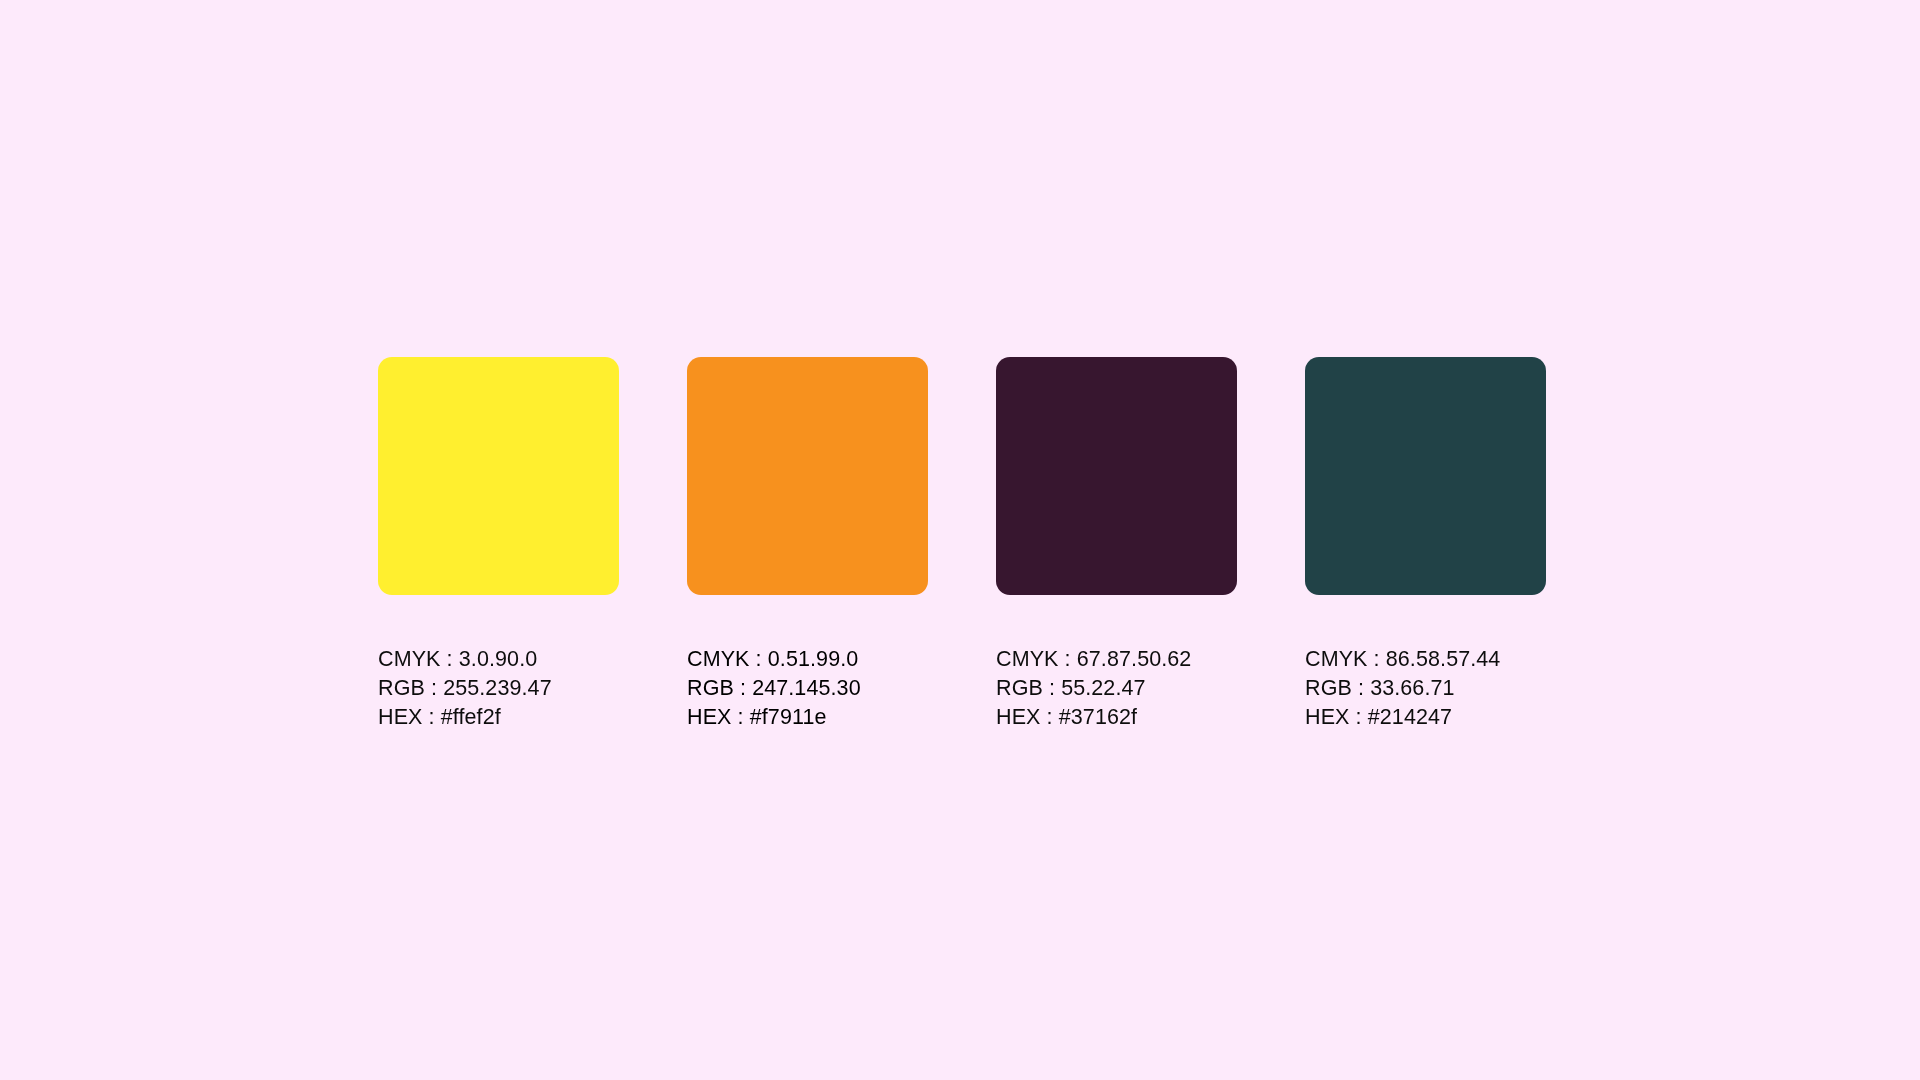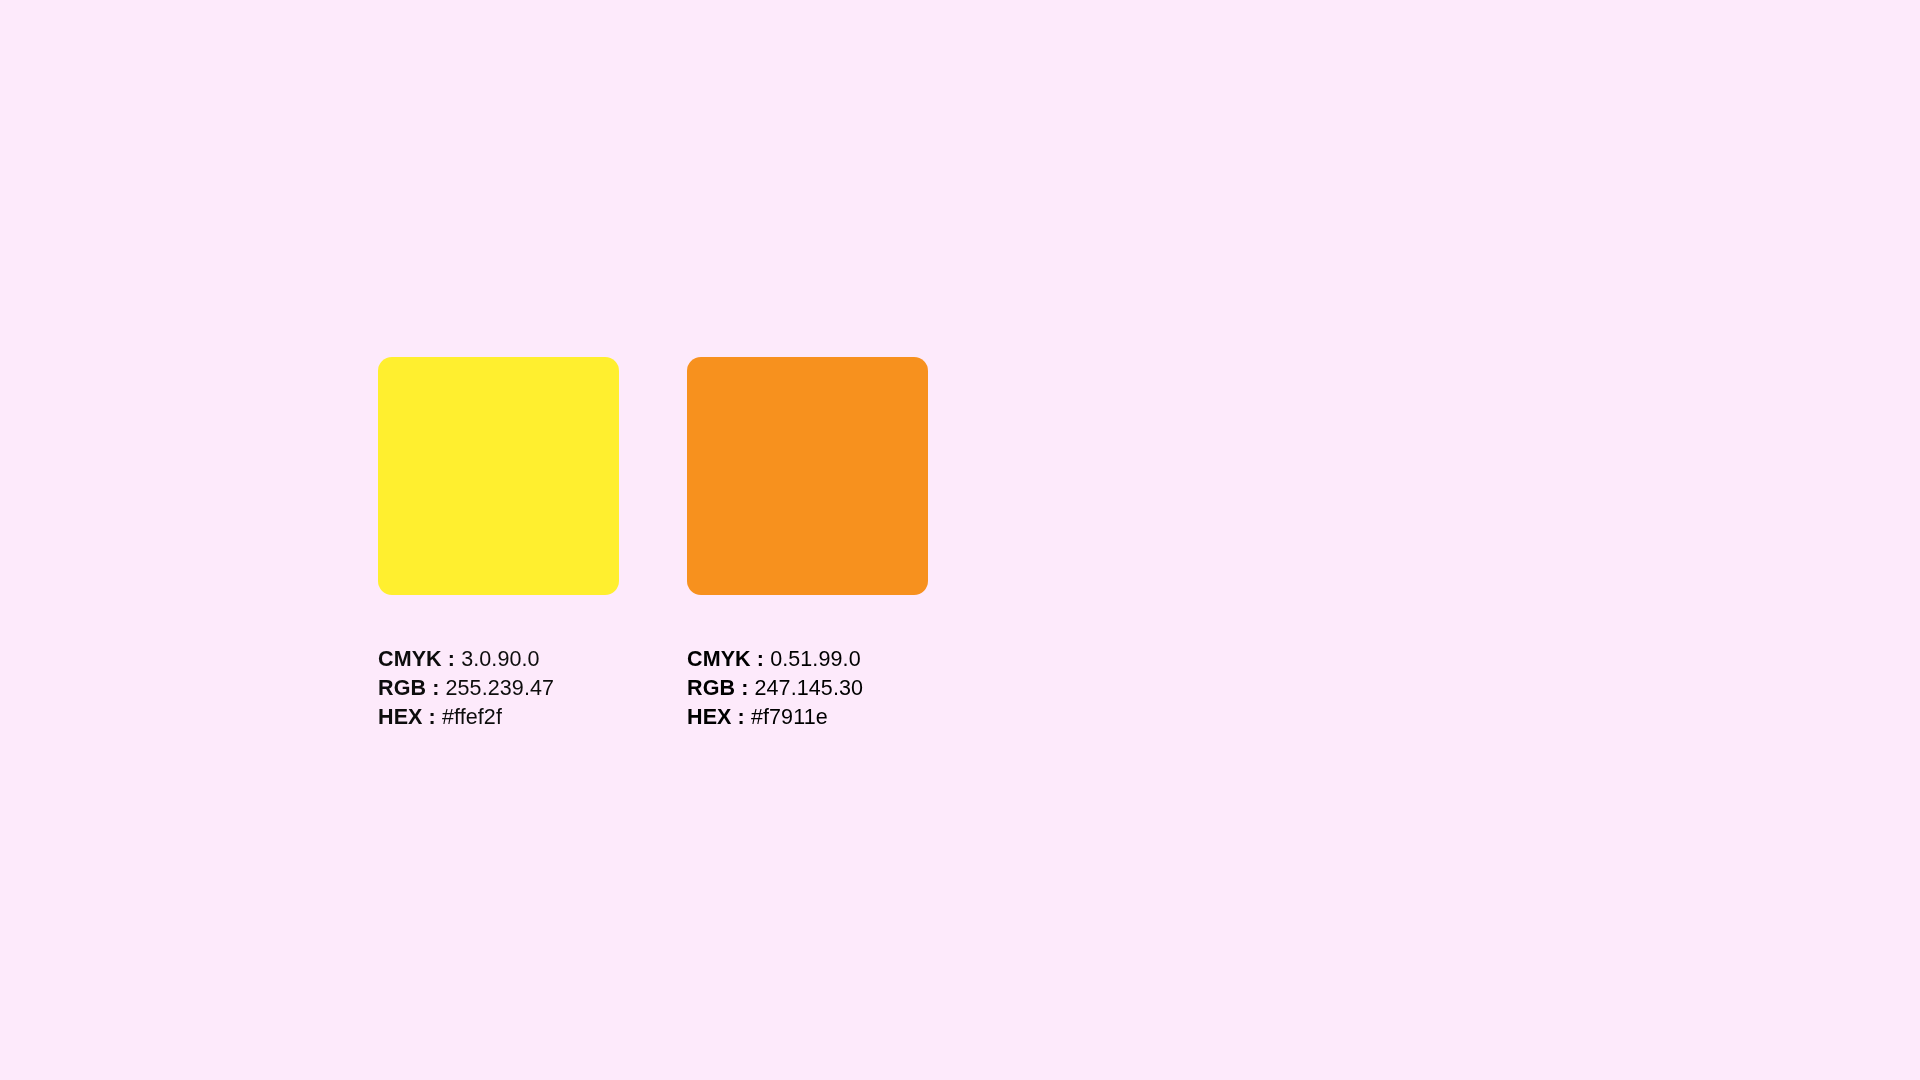--- a/index.html
+++ b/index.html
@@ -41,21 +41,21 @@
     font-size: 21.5px;
     line-height: 29px;
     color: #0d0d0d;
     letter-spacing: 0.1px;
     white-space: nowrap;
   }
   .spec-line {
     display: block;
   }
   .spec-label {
-    font-weight: 700;
+    font-weight: 400;
   }
   .spec-value {
     font-weight: 400;
     text-align: right;
   }
 </style>
 </head>
 <body style="background: rgb(253, 234, 251);">
 
 <div id="palette-board">
@@ -72,16 +72,32 @@
 
     <div class="swatch-card">
       <div class="swatch-chip" style="background:#f7911e"></div>
       <div class="swatch-specs" style="color: #000000;">
         <span class="spec-line"><span class="spec-label">CMYK :</span> <span class="spec-value">0.51.99.0</span></span>
         <span class="spec-line"><span class="spec-label">RGB :</span> <span class="spec-value">247.145.30</span></span>
         <span class="spec-line"><span class="spec-label">HEX :</span> <span class="spec-value">#f7911e</span></span>
       </div>
     </div>
 
+    <div class="swatch-card">
+      <div class="swatch-chip" style="background:#37162f"></div>
+      <div class="swatch-specs" style="color: rgb(13, 13, 13);">
+        <span class="spec-line"><span class="spec-label">CMYK :</span> <span class="spec-value">67.87.50.62</span></span>
+        <span class="spec-line"><span class="spec-label">RGB :</span> <span class="spec-value">55.22.47</span></span>
+        <span class="spec-line"><span class="spec-label">HEX :</span> <span class="spec-value">#37162f</span></span>
+      </div>
+    </div>
 
+    <div class="swatch-card">
+      <div class="swatch-chip" style="background:#214247"></div>
+      <div class="swatch-specs" style="color: rgb(13, 13, 13);">
+        <span class="spec-line"><span class="spec-label">CMYK :</span> <span class="spec-value">86.58.57.44</span></span>
+        <span class="spec-line"><span class="spec-label">RGB :</span> <span class="spec-value">33.66.71</span></span>
+        <span class="spec-line"><span class="spec-label">HEX :</span> <span class="spec-value">#214247</span></span>
+      </div>
+    </div>
 
   </div>
 </div>
 
 </body></html>

